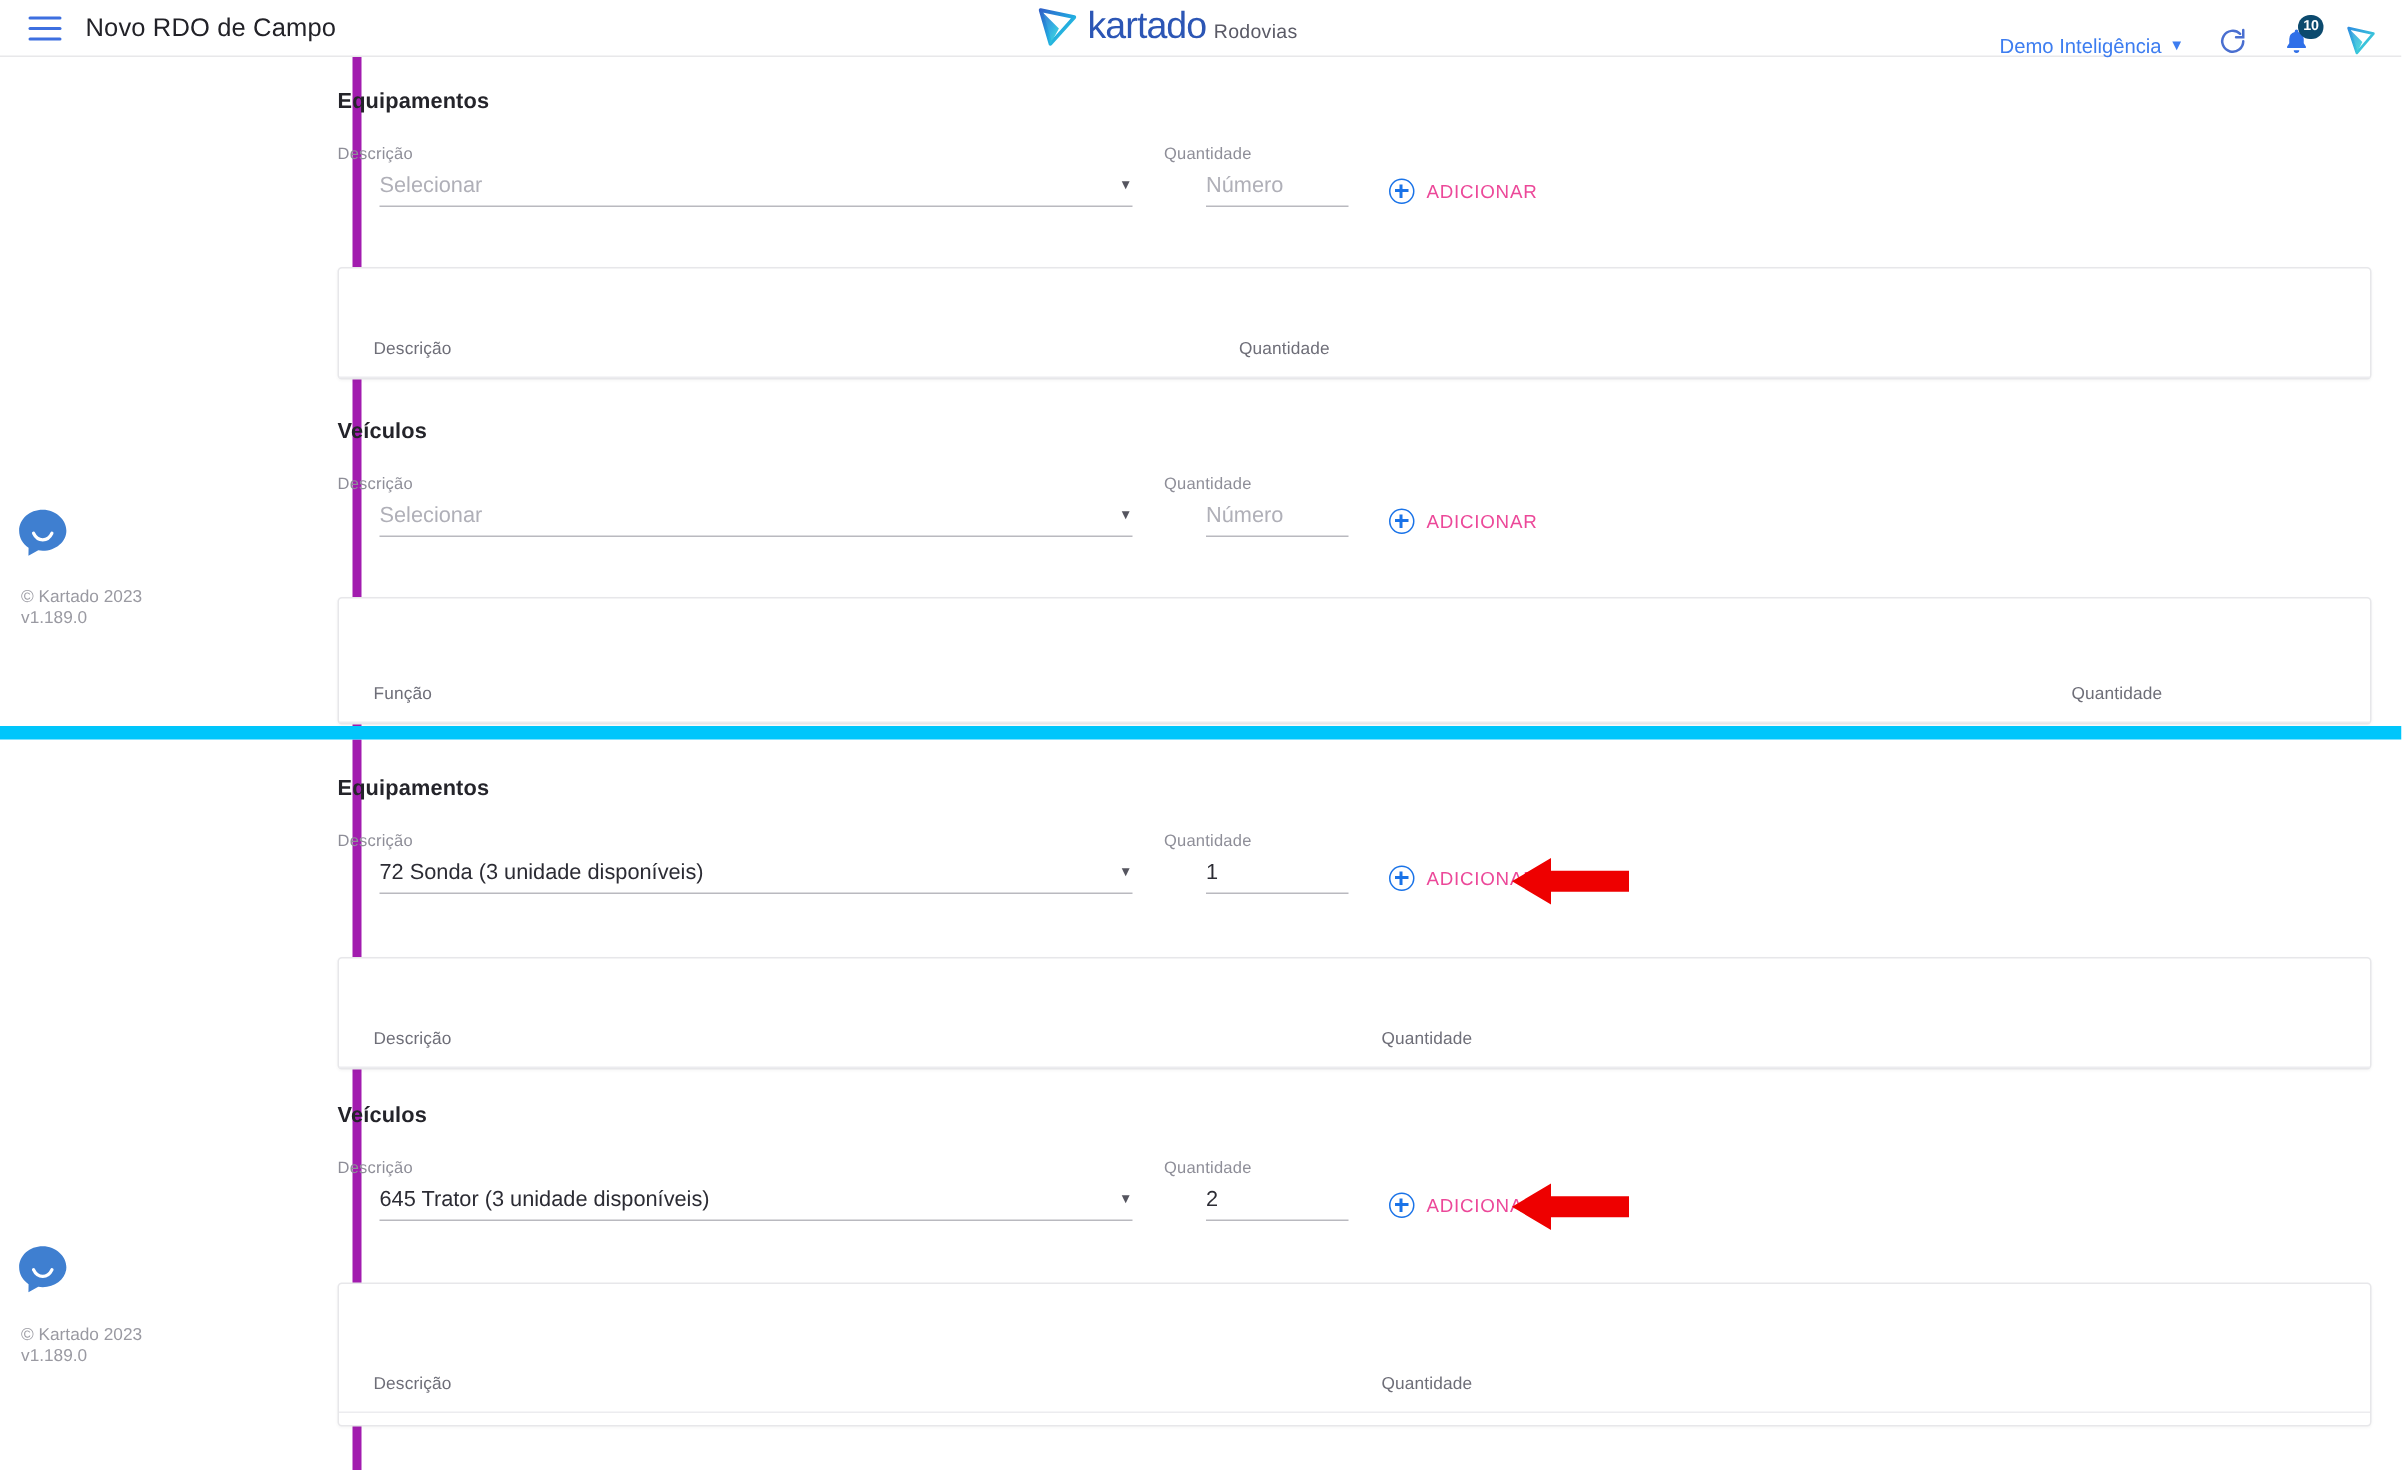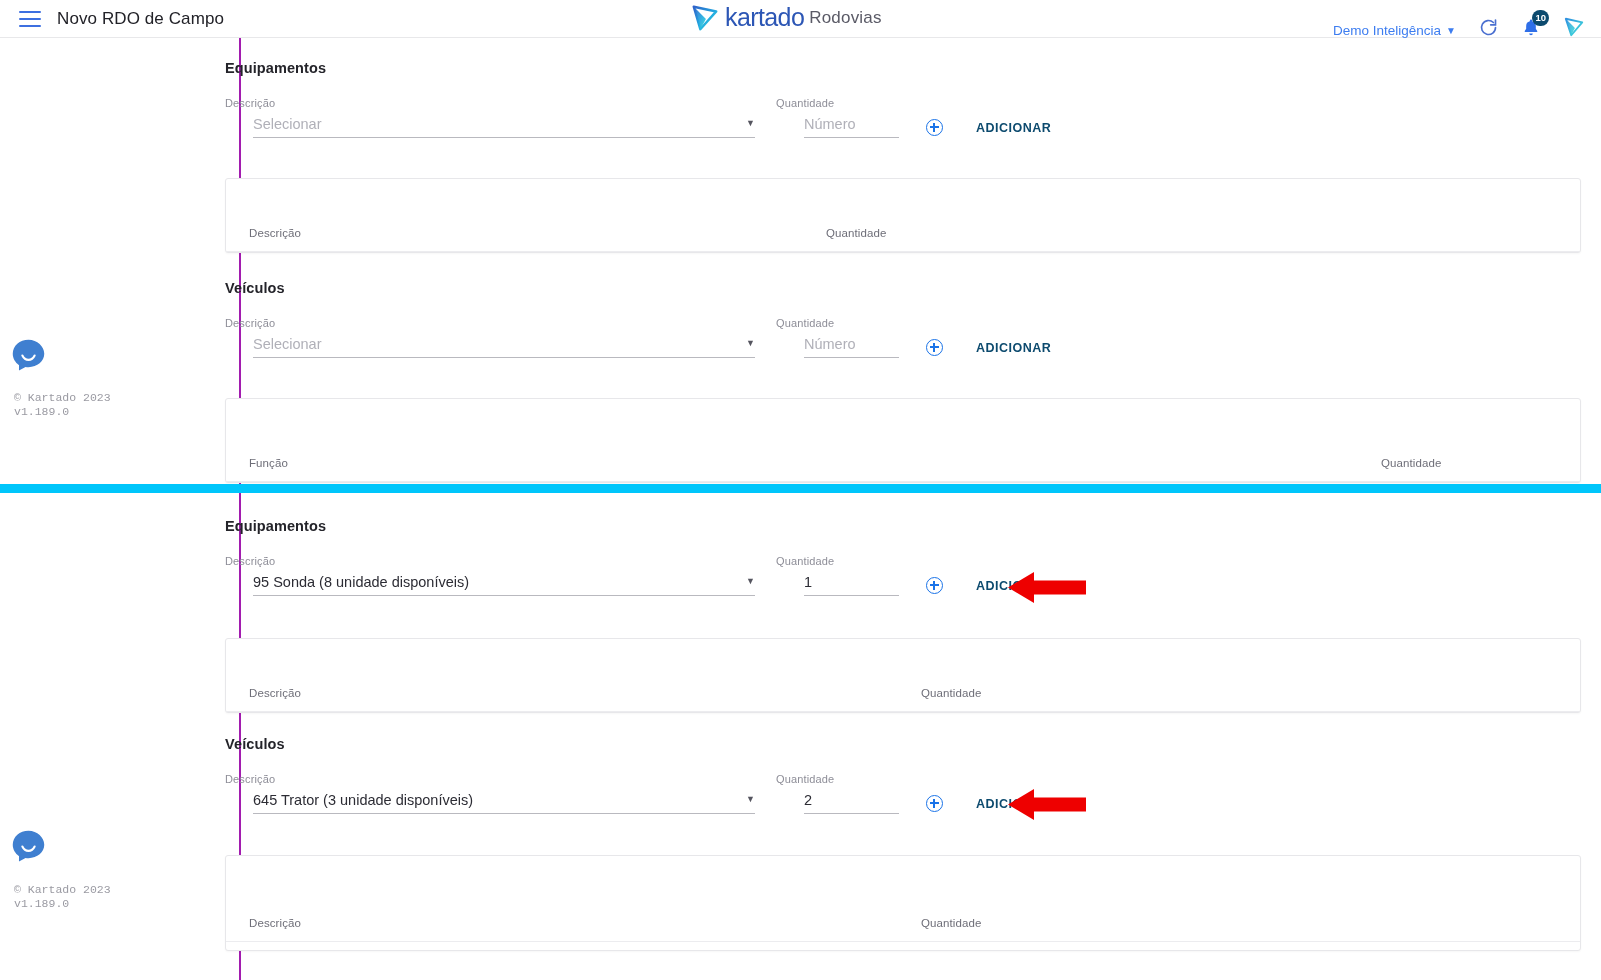--- a/index.html
+++ b/index.html
@@ -30,21 +30,21 @@
   .brand {
     position: absolute; left: 690px; top: 3px;
     display: flex; align-items: flex-end; gap: 5px;
   }
   .brand-mark { width: 30px; height: 30px; display: block; }
   .brand-text {
     font-size: 25px; font-weight: normal; color: #2c56b5; letter-spacing: -0.6px;
     line-height: 1; position: relative; top: -3px;
   }
   .brand-sub {
-    font-size: 17px; color: #5a5a66; letter-spacing: .2px;
+    font-size: 13px; color: #5a5a66; letter-spacing: .2px;
     position: relative; top: -5px;
   }
   .topbar-right {
     position: absolute; right: 16px; top: 0; height: 38px;
     display: flex; align-items: flex-end; gap: 22px;
   }
   .tenant {
     font-size: 13.5px; color: #3d7df0; white-space: nowrap; cursor: pointer;
     display: flex; align-items: center; gap: 5px;
   }
@@ -55,22 +55,21 @@
     background: #0c4a6e; color: #fff;
     font-size: 9.5px; font-weight: bold;
     min-width: 16px; height: 16px; border-radius: 9px;
     display: flex; align-items: center; justify-content: center;
     padding: 0 3px; line-height: 1;
   }
 
   
   .sidebar-col {
     position: absolute; left: 0; top: 38px; width: 241px;
-    border-right: 2px solid #a21caf;
-    font-family: Liberation Mono, monospace;
+    border-right: 6px solid #a21caf;
   }
   .sidebar-col.upper { height: 446px; }
   .sidebar-col.lower { top: 493px; height: 487px; }
   .chat-bubble { position: absolute; left: 11px; width: 35px; height: 35px; }
   .copy-block {
     position: absolute; left: 14px;
     font-size: 11.5px; color: #9a9aa2; line-height: 1.25;
   }
 
   .content-col {
@@ -115,21 +114,21 @@
   .plus-circle {
     width: 17px; height: 17px; border-radius: 50%;
     border: 1.6px solid #1a73e8; position: relative; flex: 0 0 auto;
   }
   .plus-circle::before, .plus-circle::after {
     content: ""; position: absolute; background: #1a73e8;
   }
   .plus-circle::before { left: 3.2px; right: 3.2px; top: 6.4px; height: 1.6px; }
   .plus-circle::after { top: 3.2px; bottom: 3.2px; left: 6.4px; width: 1.6px; }
   .add-label {
-    font-size: 12.5px; font-weight: bold; color: #0c4a6e; letter-spacing: .5px; margin-left: 25px;
+    font-size: 12.5px; font-weight: normal; color: #ec4899; letter-spacing: .5px;
   }
 
   
   .table-card {
     position: absolute; left: 20px;
     background: #fff;
     border: 1px solid #e7e7ea;
     border-radius: 3px;
     box-shadow: 0 1px 2px rgba(0,0,0,.035);
   }
@@ -296,21 +295,21 @@
 <div class="divider-bar"></div>
 
 <div class="content-col lower">
 
   <div class="section" style="top:25px">
     <div class="section-title">Equipamentos</div>
     <div class="field-row">
       <div class="field desc">
         <div class="field-label">Descrição</div>
         <div class="field-input">
-          <span>95 Sonda (8 unidade disponíveis)</span>
+          <span>72 Sonda (3 unidade disponíveis)</span>
           <span class="select-caret">▼</span>
         </div>
       </div>
       <div class="field qty">
         <div class="field-label">Quantidade</div>
         <div class="field-input">
           <span>1</span>
         </div>
       </div>
       <div class="add-btn">

